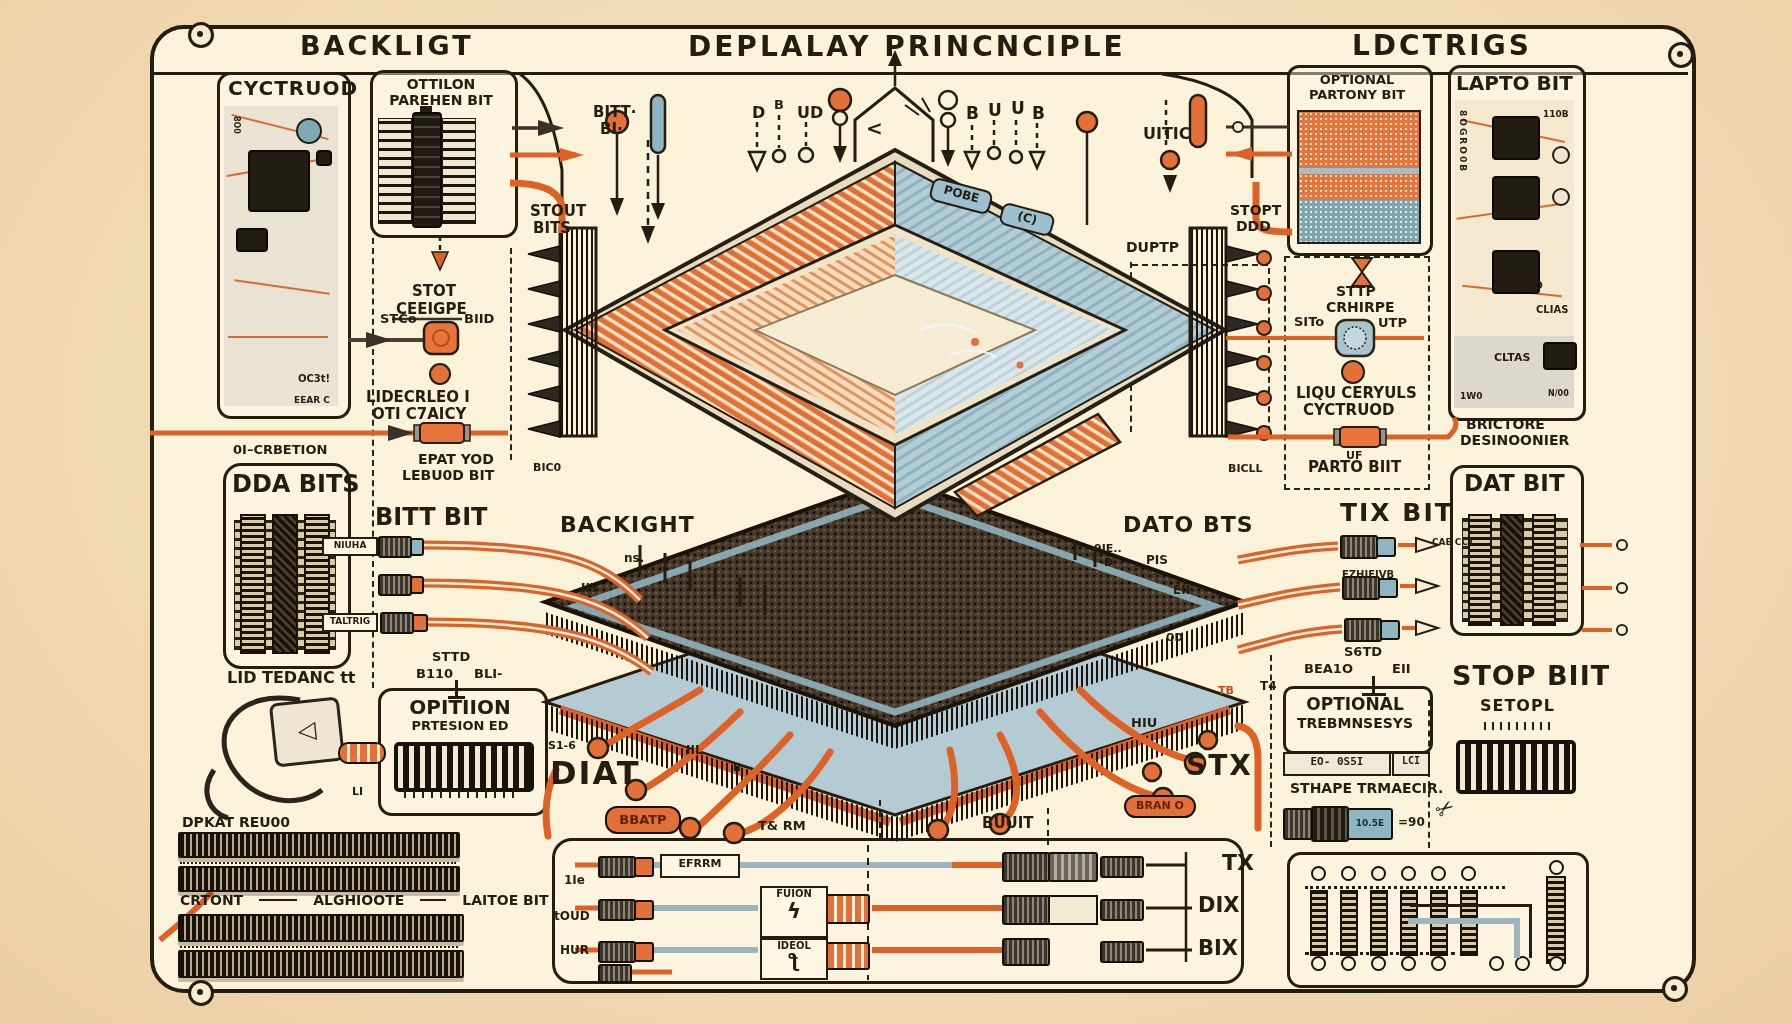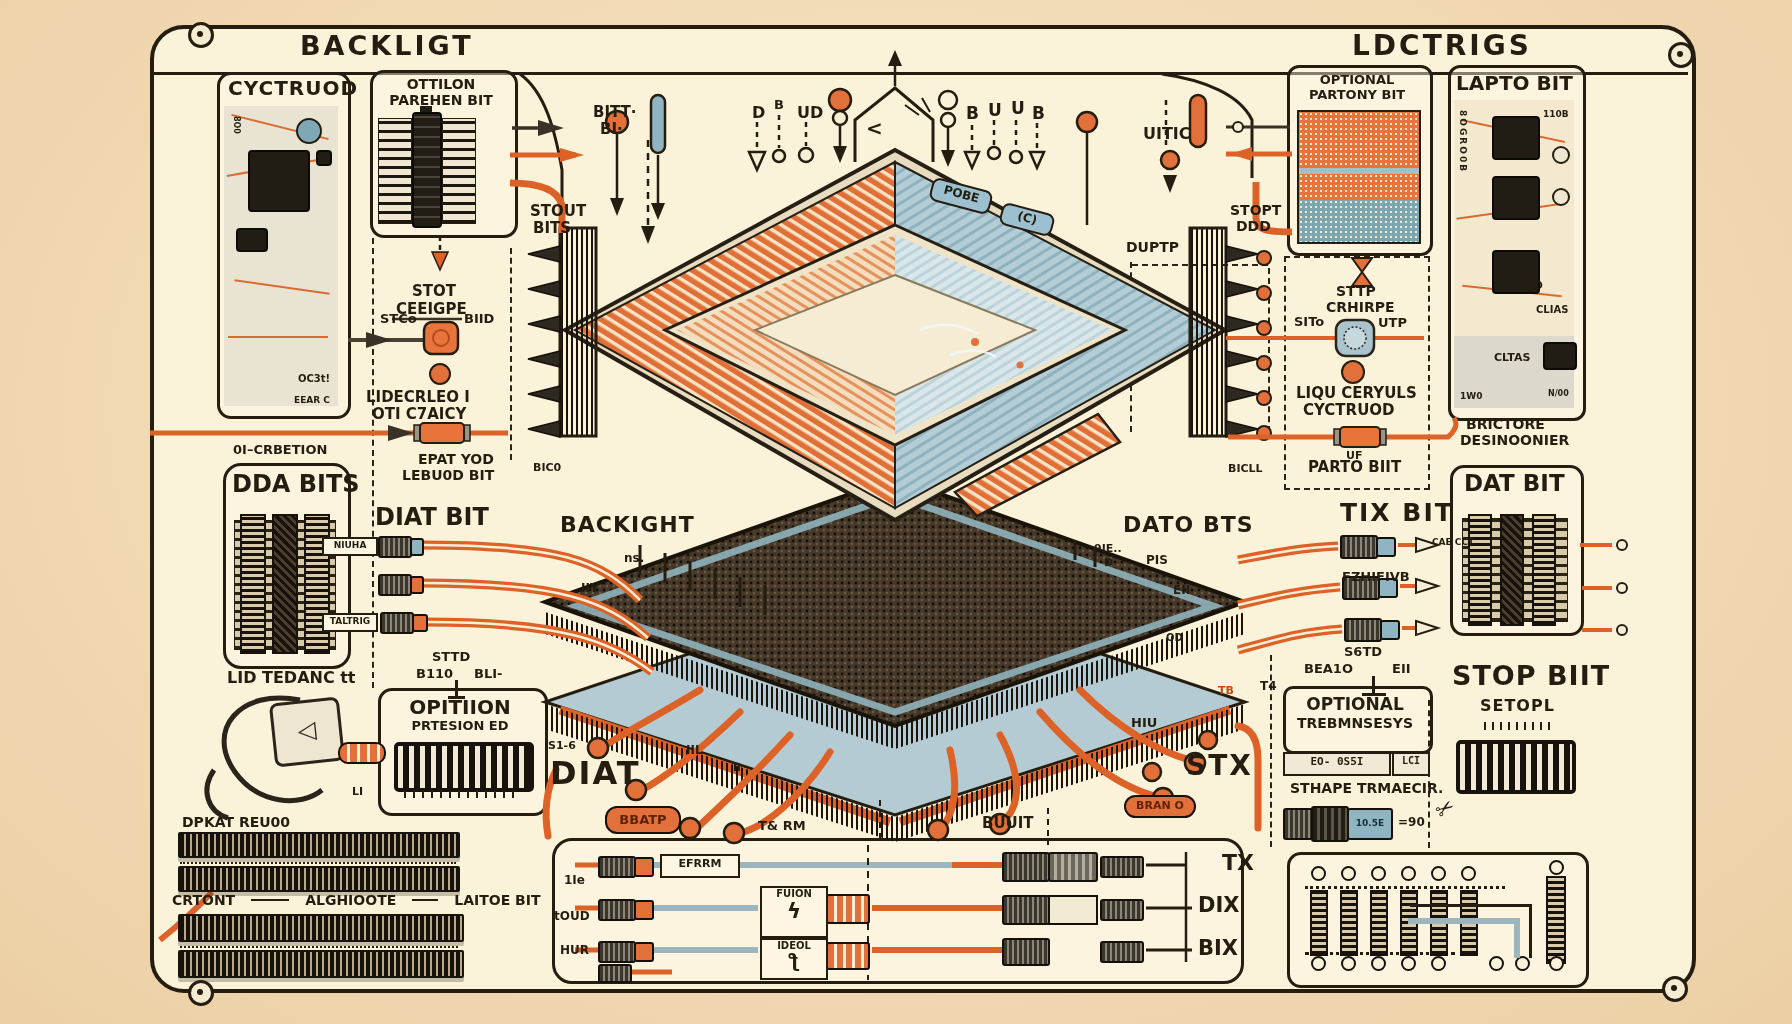--- a/index.html
+++ b/index.html
@@ -286,20 +286,21 @@
       <path d="M630,972 H672" stroke="#dd6227" stroke-width="5"></path>
       <path d="M1146,865 H1186 M1146,908 H1192 M1146,950 H1192" stroke="#241d10" stroke-width="3"></path>
       <path d="M1186,852 V962" stroke="#241d10" stroke-width="2.5"></path>
       <path d="M868,845 V980" stroke="#241d10" stroke-width="2" stroke-dasharray="7 6"></path>
       <path d="M820,888 V935" stroke="#241d10" stroke-width="2" stroke-dasharray="7 6"></path>
       <path d="M880,800 V842 M1048,808 V845" stroke="#241d10" stroke-width="2" stroke-dasharray="6 5"></path>
     </g>
   </svg>
 
   <div class="t" style="left:300px;top:32px;font-size:27px;letter-spacing:3px;">BACKLIGT</div>
+  <div class="t" style="left:688px;top:33px;font-size:28px;letter-spacing:3px;">DEPLALAY PRINCNCIPLE</div>
   <div class="t" style="left:1352px;top:32px;font-size:28px;letter-spacing:3px;">LDCTRIGS</div>
 
   <div class="t" style="left:593px;top:105px;font-size:15px;">BITT·</div>
   <div class="t" style="left:600px;top:122px;font-size:15px;">BI·</div>
   <div class="t" style="left:752px;top:105px;font-size:16px;">D</div>
   <div class="t" style="left:774px;top:98px;font-size:13px;">B</div>
   <div class="t" style="left:797px;top:105px;font-size:16px;">UD</div>
   <div class="t" style="left:966px;top:105px;font-size:17px;">B</div>
   <div class="t" style="left:988px;top:102px;font-size:17px;">U</div>
   <div class="t" style="left:1011px;top:100px;font-size:17px;">U</div>
@@ -351,21 +352,21 @@
 
   <div class="dashv" style="left:372px;top:238px;height:450px;"></div>
   <div class="dashv" style="left:510px;top:248px;height:212px;"></div>
 
   <div class="box" style="left:223px;top:463px;width:122px;height:200px;border-radius:18px;"></div>
   <div class="t" style="left:232px;top:472px;font-size:24px;">DDA BITS</div>
   <div style="position:absolute;left:234px;top:520px;width:100px;height:128px;z-index:3;background:repeating-linear-gradient(0deg,#2a2314 0 3px,#d8cba9 3px 9px);border:1px solid #241d10;"></div>
   <div class="rbar" style="left:240px;top:514px;width:22px;height:136px;"></div>
   <div class="rbar" style="left:272px;top:514px;width:22px;height:136px;background:repeating-linear-gradient(45deg,#17120b 0 3px,#4a3f2c 3px 6px);"></div>
   <div class="rbar" style="left:304px;top:514px;width:22px;height:136px;"></div>
-  <div class="t" style="left:375px;top:505px;font-size:24px;">DIAT BIT</div>
+  <div class="t" style="left:375px;top:505px;font-size:24px;">BITT BIT</div>
 
   <div class="tag" style="left:322px;top:537px;width:52px;height:15px;font-size:9px;">NIUHA</div>
   <div class="plug" style="left:378px;top:536px;width:30px;height:18px;"></div>
   <div class="plugB" style="left:410px;top:538px;width:10px;height:14px;"></div>
   <div class="plug" style="left:378px;top:574px;width:30px;height:18px;"></div>
   <div class="plugO" style="left:410px;top:576px;width:10px;height:14px;"></div>
   <div class="tag" style="left:322px;top:613px;width:52px;height:15px;font-size:9px;">TALTRIG</div>
   <div class="plug" style="left:380px;top:612px;width:30px;height:18px;"></div>
   <div class="plugO" style="left:412px;top:614px;width:12px;height:14px;"></div>
 
@@ -383,21 +384,21 @@
   <div class="box" style="left:378px;top:688px;width:164px;height:122px;"></div>
   <div class="t tc" style="left:380px;top:697px;width:160px;font-size:20px;">OPITIION</div>
   <div class="t tc" style="left:380px;top:719px;width:160px;font-size:13px;">PRTESION ED</div>
   <div class="dip" style="left:394px;top:742px;width:132px;height:42px;"></div>
   <div style="position:absolute;left:404px;top:790px;width:112px;height:8px;z-index:6;background:repeating-linear-gradient(90deg,#241d10 0 2px,transparent 2px 9px);"></div>
 
   <div class="t" style="left:182px;top:815px;font-size:14px;">DPKAT REU00</div>
   <div class="bar" style="left:178px;top:832px;width:278px;"></div>
   <div class="dot" style="left:180px;top:862px;width:276px;"></div>
   <div class="bar" style="left:178px;top:866px;width:278px;"></div>
-  <div class="t" style="left:172px;top:893px;font-size:14px;display:flex;align-items:center;gap:16px;z-index:9;">
+  <div class="t" style="left:180px;top:893px;font-size:14px;display:flex;align-items:center;gap:16px;z-index:9;">
     <span>CRTONT</span>
     <span style="display:inline-block;width:38px;border-top:2.5px solid #241d10;"></span>
     <span>ALGHIOOTE</span>
     <span style="display:inline-block;width:26px;border-top:2.5px solid #241d10;"></span>
     <span>LAITOE BIT</span>
   </div>
   <div class="bar" style="left:178px;top:914px;width:282px;height:24px;"></div>
   <div class="dot" style="left:180px;top:946px;width:278px;"></div>
   <div class="bar" style="left:178px;top:950px;width:282px;height:24px;"></div>
 
@@ -502,21 +503,21 @@
   <div class="t" style="left:1303px;top:403px;font-size:15px;">CYCTRUOD</div>
   <div class="t" style="left:1346px;top:450px;font-size:11px;">UF</div>
   <div class="t" style="left:1308px;top:460px;font-size:15px;">PARTO BIIT</div>
   <div class="t" style="left:1466px;top:417px;font-size:14px;">BRICTORE</div>
   <div class="t" style="left:1460px;top:433px;font-size:14px;">DESINOONIER</div>
   <div class="t" style="left:1340px;top:500px;font-size:25px;letter-spacing:2px;">TIX BIT</div>
 
   <div class="plug" style="left:1340px;top:535px;width:34px;height:20px;"></div>
   <div class="plugB" style="left:1376px;top:537px;width:16px;height:16px;"></div>
   <div class="t" style="left:1432px;top:538px;font-size:9px;">CAE CCT</div>
-  <div class="t" style="left:1342px;top:570px;font-size:13px;z-index:10;">FZHIFIVB</div>
+  <div class="t" style="left:1342px;top:570px;font-size:10px;z-index:10;">FZHIFIVB</div>
   <div class="plug" style="left:1342px;top:576px;width:34px;height:20px;"></div>
   <div class="plugB" style="left:1378px;top:578px;width:16px;height:16px;"></div>
   <div class="plug" style="left:1344px;top:618px;width:34px;height:20px;"></div>
   <div class="plugB" style="left:1380px;top:620px;width:16px;height:16px;"></div>
 
   <div class="box" style="left:1450px;top:465px;width:128px;height:165px;border-radius:14px;"></div>
   <div class="t" style="left:1464px;top:472px;font-size:23px;">DAT BIT</div>
   <div style="position:absolute;left:1462px;top:518px;width:104px;height:102px;z-index:3;background:repeating-linear-gradient(0deg,#2a2314 0 3px,#d8cba9 3px 9px);border:1px solid #241d10;"></div>
   <div class="rbar" style="left:1468px;top:514px;width:20px;height:108px;"></div>
   <div class="rbar" style="left:1500px;top:514px;width:20px;height:108px;background:repeating-linear-gradient(45deg,#17120b 0 3px,#4a3f2c 3px 6px);"></div>

